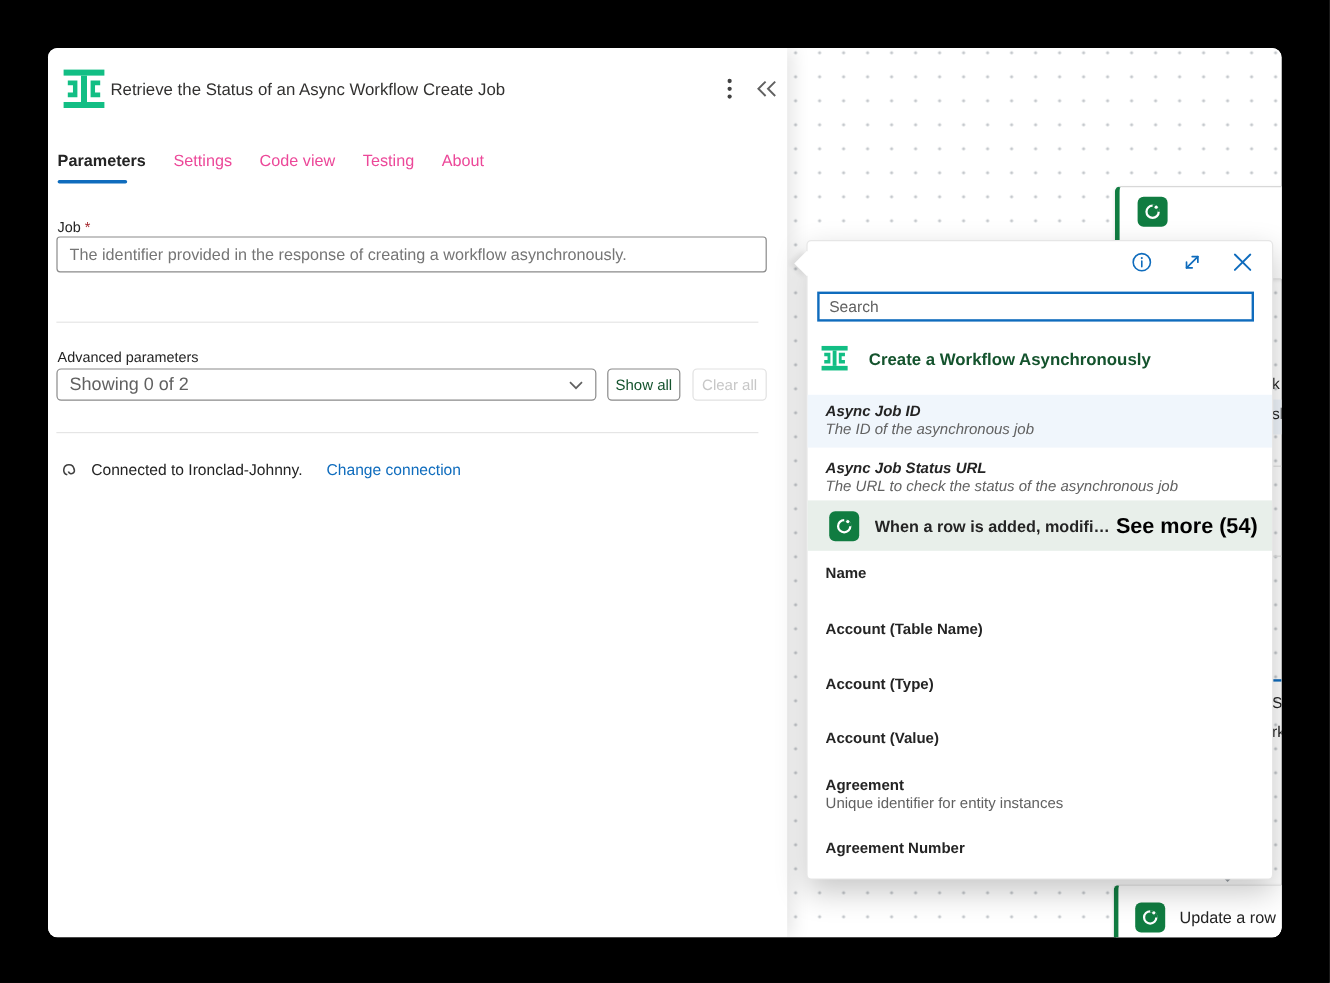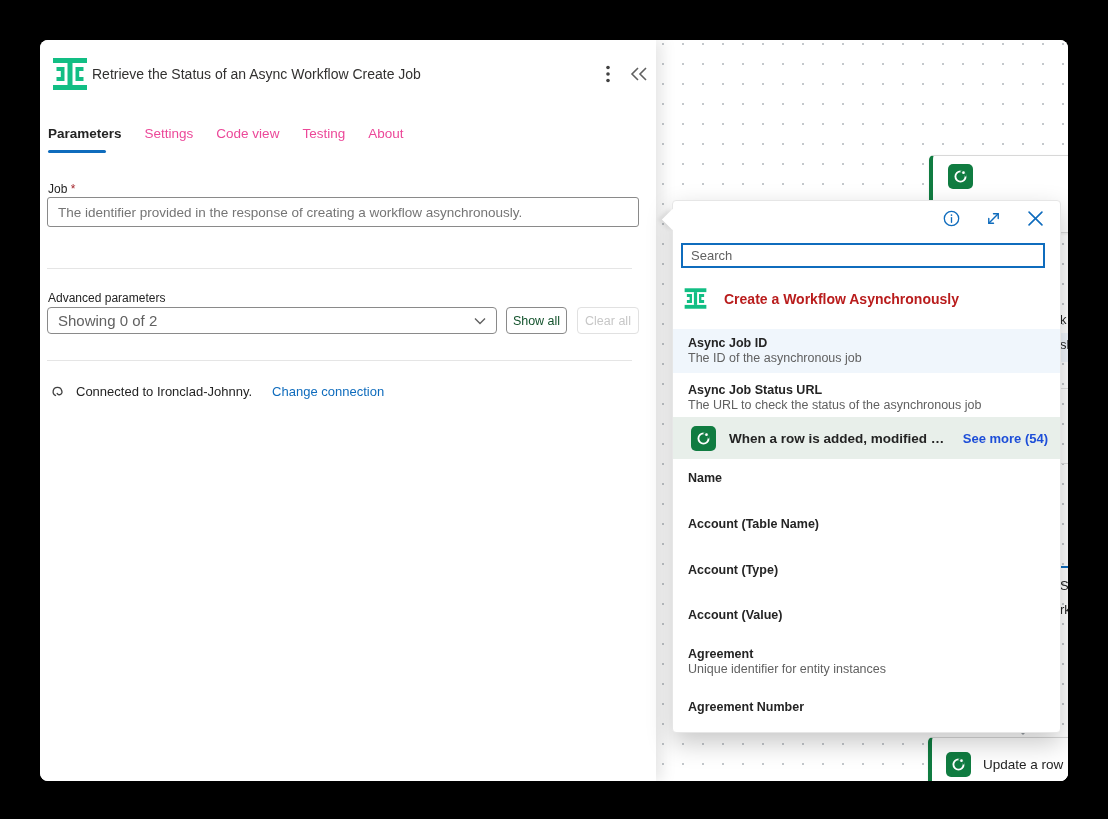--- a/index.html
+++ b/index.html
@@ -59,31 +59,31 @@
   .popup { position:absolute; left:632px; top:160px; width:389px; height:533px; background:#fff; z-index:3;
            border:1px solid #e6e6e6; border-radius:4px; box-shadow:0 10px 26px rgba(0,0,0,.22); }
   .beak { position:absolute; left:-8px; top:11px; width:15px; height:15px; background:#fff; transform:rotate(45deg);
           box-shadow:-3px 3px 4px rgba(0,0,0,.07); }
   .pp-toolbar { position:absolute; top:9px; right:16px; display:flex; gap:25px; }
   .pp-toolbar .tico { width:17px; height:17px; cursor:pointer; display:flex; align-items:center; justify-content:center; }
   .pp-search { position:absolute; left:8px; top:42px; width:364px; height:25px; border:2px solid #0F6CBD; border-radius:0;
                font-family:"Liberation Sans",sans-serif; font-size:13px; color:#242424; padding:0 8px; outline:none; }
   .pp-search::placeholder { color:#616161; }
   .pp-sec1 { position:absolute; left:10px; top:86px; display:flex; align-items:center; }
-  .pp-sec1-title { font-size:14px; font-weight:bold; color:#b91c1c; margin-left:16px; }
-  .pp-item { position:absolute; left:0; width:100%; padding:6px 15px 0 15px; cursor:pointer; }
+  .pp-sec1-title { font-size:14px; font-weight:bold; color:#14532d; margin-left:16px; }
+  .pp-item { position:absolute; left:0; width:100%; padding:6px 15px 0 15px; cursor:pointer;font-style:italic; }
   .pp-item .t { font-size:12.5px; font-weight:bold; color:#242424; line-height:16px; }
   .pp-item .d { font-size:12.5px; color:#616161; line-height:15px; }
   .pp-item-asyncid { top:128px; height:44px; background:#F0F6FC; }
   .pp-item-asyncurl { top:175px; height:42px; }
   .pp-sec2 { position:absolute; left:0; top:216px; width:100%; height:42px; background:#E8EFEA;
              display:flex; align-items:center; padding:0 12px 0 18px; cursor:pointer; }
   .pp-sec2-title { font-size:13.5px; font-weight:bold; color:#242424; margin-left:13px; white-space:nowrap;
                    overflow:hidden; text-overflow:ellipsis; max-width:218px; }
-  .pp-sec2-more { font-size:13px; font-weight:bold; color:#1d4ed8; margin-left:auto; white-space:nowrap; cursor:pointer; }
+  .pp-sec2-more { font-size:18px; font-weight:bold; color:#000000; margin-left:auto; white-space:nowrap; cursor:pointer; }
   .pp-plain { position:absolute; left:15px; right:15px; cursor:pointer; }
   .pp-plain .t { font-size:12.5px; font-weight:bold; color:#242424; line-height:15px; }
   .pp-plain .d { font-size:12.5px; color:#616161; line-height:15px; }
 </style>
 </head>
 <body>
 
 <div class="stage">
   <div class="window">
 

